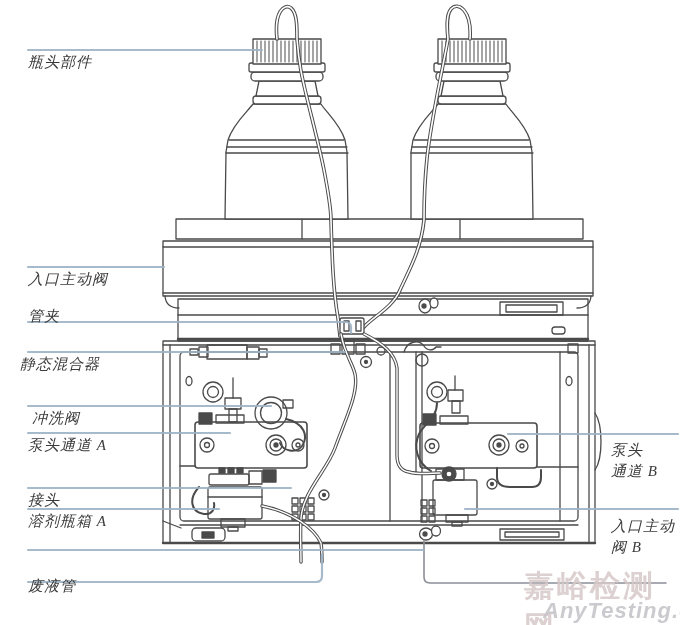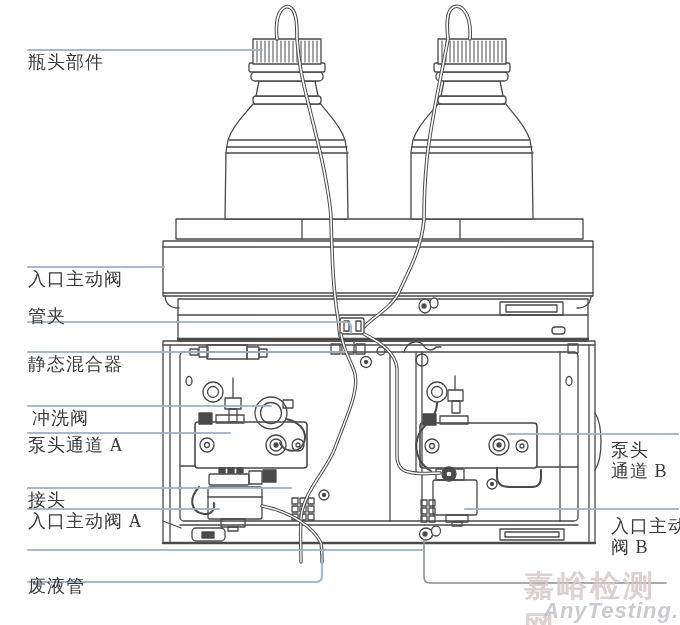--- a/index.html
+++ b/index.html
@@ -2,22 +2,22 @@
 <html style="--label: #3a3a3a; --wmcn: #d6c8c8; --wmen: #c6c6ca;"><head>
 <meta charset="utf-8">
 <style>
   html,body{margin:0;padding:0;background:#ffffff;}
   #canvas{
     position:relative;width:680px;height:625px;background:#ffffff;overflow:hidden;
     font-family:"Liberation Serif","DejaVu Serif",serif;
   }
   #art{position:absolute;left:0;top:0;}
   .lbl{
-    position:absolute;font-size:18px;color:var(--label,#3a3a3a);
-    letter-spacing:1px;white-space:nowrap;line-height:15px;
+    position:absolute;font-size:15px;color:var(--label,#3a3a3a);
+    letter-spacing:1px;white-space:nowrap;line-height:15px;font-style:italic;
   }
   .lbl2{line-height:21px;}
   .wm-cn{
     position:absolute;left:524px;top:566px;font-size:30px;font-weight:bold;
     color:var(--wmcn,#d6c8c8);letter-spacing:3px;opacity:.85;
     font-family:"Liberation Sans","DejaVu Sans",sans-serif;
   }
   .wm-en{
     position:absolute;left:543px;top:598px;font-size:22px;font-weight:bold;font-style:italic;
     color:var(--wmen,#c6c6ca);letter-spacing:1px;opacity:.9;
@@ -262,25 +262,25 @@
       <path d="M28,550 H424"></path>
       <path d="M28,582 H316 Q322,582 322,576 V554"></path>
       <path d="M508,434 H678"></path>
       <path d="M465,509 H678"></path>
     </g>
   </svg>
 
   <div class="lbl" style="left:28px;top:55px">瓶头部件</div>
   <div class="lbl" style="left:28px;top:272px">入口主动阀</div>
   <div class="lbl" style="left:28px;top:309px">管夹</div>
-  <div class="lbl" style="left:28px;top:357px">静态混合器</div>
+  <div class="lbl" style="left:20px;top:357px">静态混合器</div>
   <div class="lbl" style="left:32px;top:411px">冲洗阀</div>
   <div class="lbl" style="left:28px;top:438px">泵头通道 A</div>
   <div class="lbl" style="left:28px;top:493px">接头</div>
-  <div class="lbl" style="left:28px;top:514px">入口主动阀 A</div>
+  <div class="lbl" style="left:28px;top:514px">溶剂瓶箱 A</div>
   <div class="lbl" style="left:28px;top:579px">废液管</div>
 
   <div class="lbl lbl2" style="left:611px;top:516px">
     <div>入口主动</div>
     <div>阀 B</div>
   </div>
   <div class="lbl lbl2" style="left:611px;top:440px">
     <div>泵头</div>
     <div>通道 B</div>
   </div>

